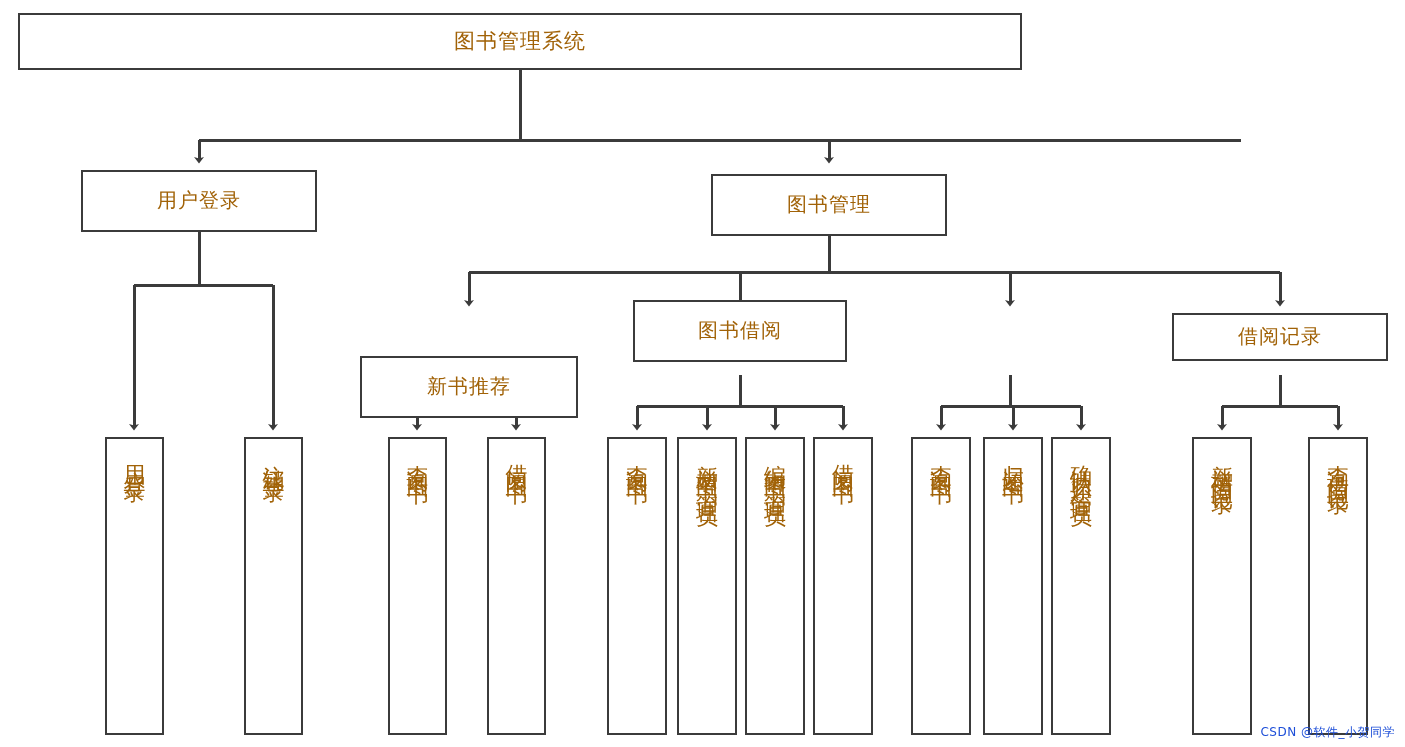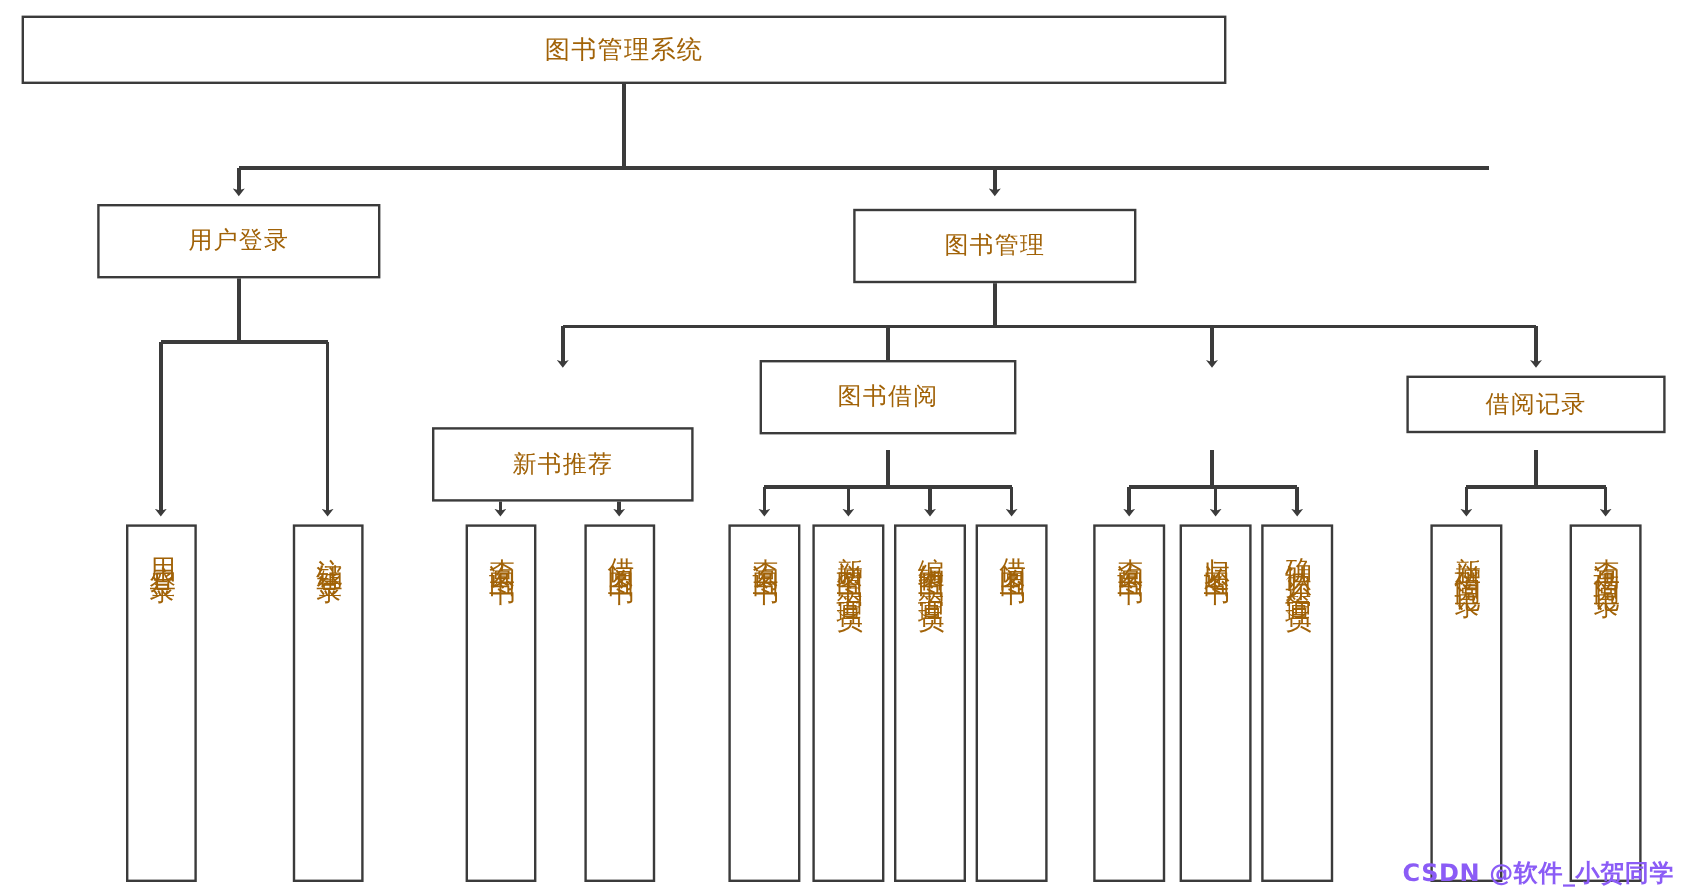--- a/index.html
+++ b/index.html
@@ -46,25 +46,24 @@
     font-size:22px;
     line-height:1.0;
     letter-spacing:6px;
     white-space:nowrap;
   }
 
   .watermark{
     position:absolute;
     right:10px;
     bottom:6px;
-    font-size:20px;
-    color:#8b5cf6;
+    font-size:12px;
+    color:#1d4ed8;
     letter-spacing:0.5px;
     white-space:nowrap;
-    font-weight:bold;
   }
 </style>
 </head>
 <body>
 
 <div id="canvas">
 
   <svg id="edges" viewBox="0 0 1405 747">
     <defs>
       <marker id="arr" markerWidth="10" markerHeight="10" refX="3" refY="5" orient="auto" markerUnits="userSpaceOnUse">

